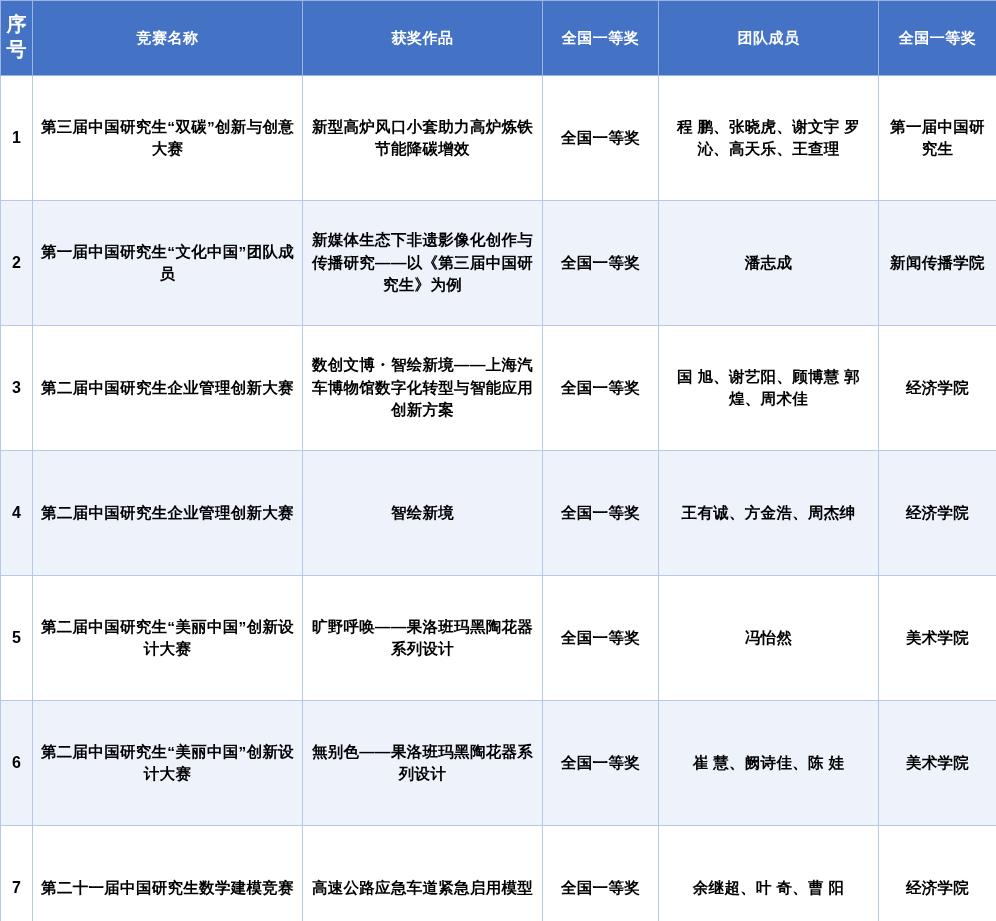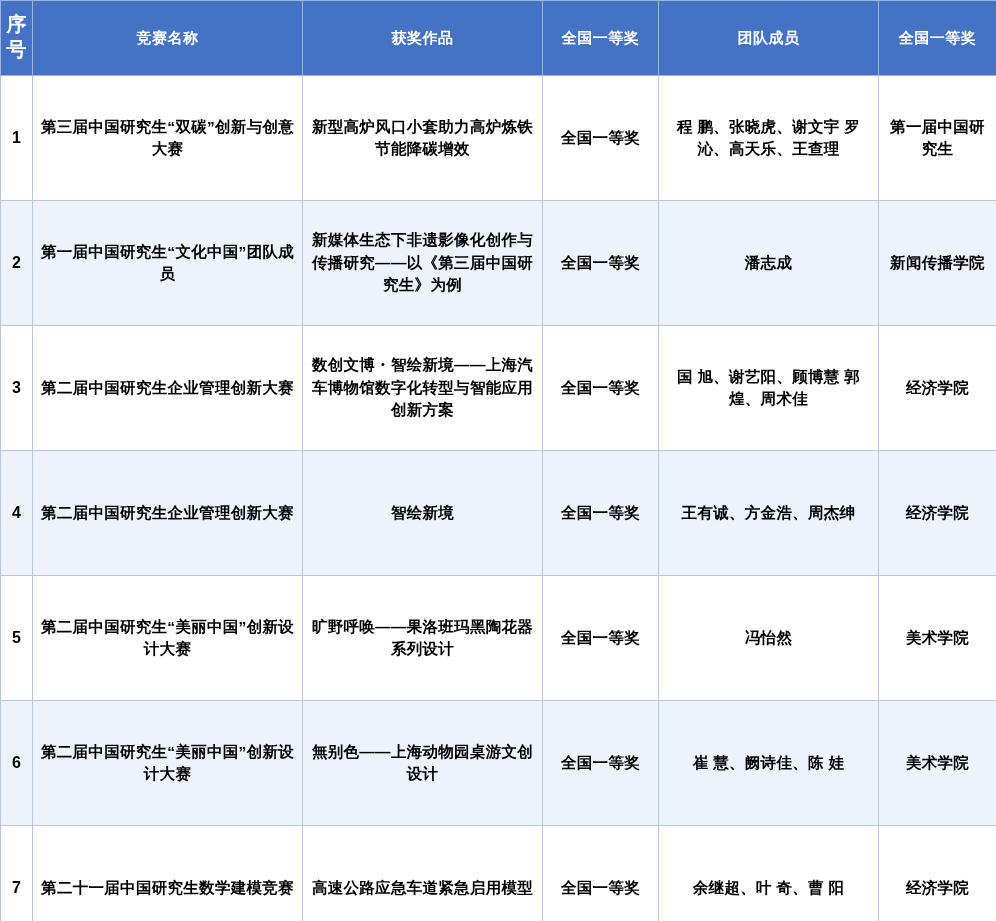--- a/index.html
+++ b/index.html
@@ -130,21 +130,21 @@
       <td class="idx">5</td>
       <td class="name">第二届中国研究生“美丽中国”创新设计大赛</td>
       <td>旷野呼唤——果洛班玛黑陶花器系列设计</td>
       <td>全国一等奖</td>
       <td>冯怡然</td>
       <td>美术学院</td>
     </tr>
     <tr class="even">
       <td class="idx">6</td>
       <td class="name">第二届中国研究生“美丽中国”创新设计大赛</td>
-      <td>無别色——上海动物园桌游文创设计</td>
+      <td>無别色——果洛班玛黑陶花器系列设计</td>
       <td>全国一等奖</td>
       <td>崔 慧、阙诗佳、陈 娃</td>
       <td>美术学院</td>
     </tr>
     <tr class="odd">
       <td class="idx">7</td>
       <td class="name">第二十一届中国研究生数学建模竞赛</td>
       <td>高速公路应急车道紧急启用模型</td>
       <td>全国一等奖</td>
       <td>余继超、叶 奇、曹 阳</td>

